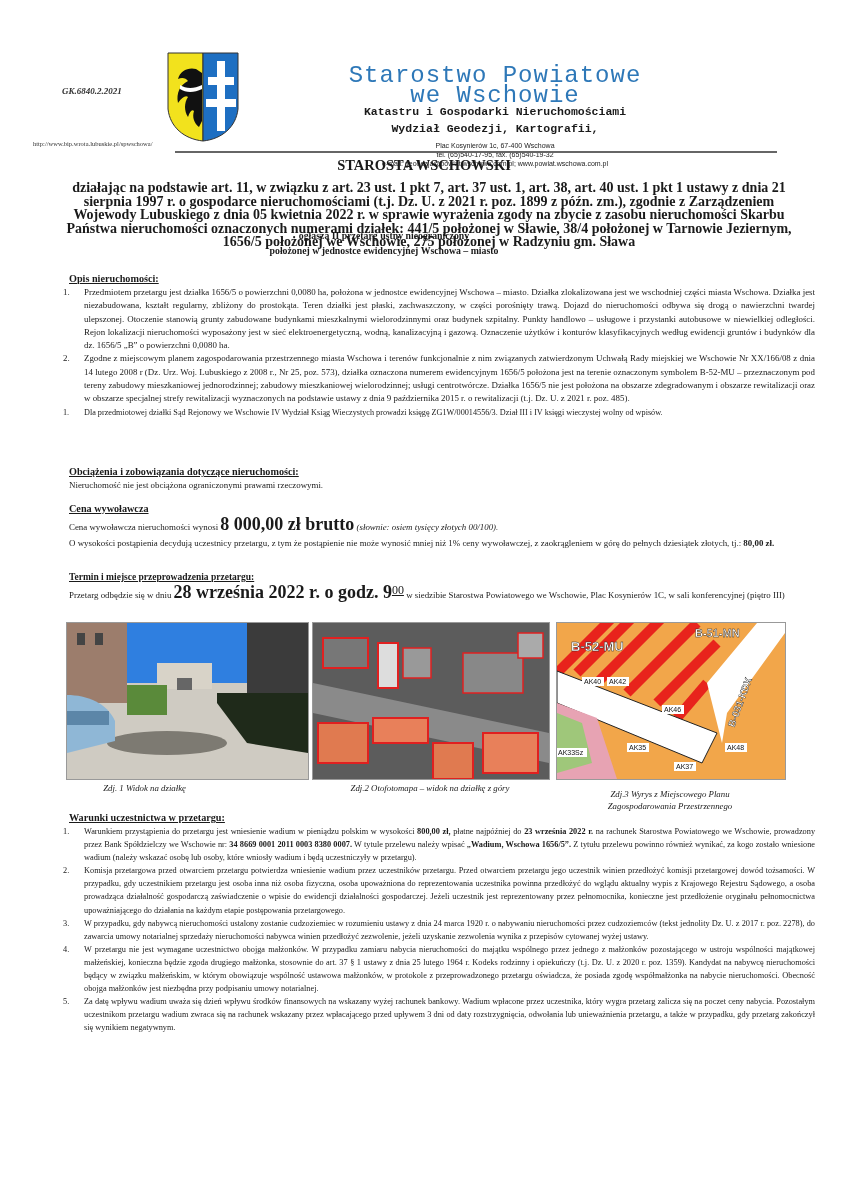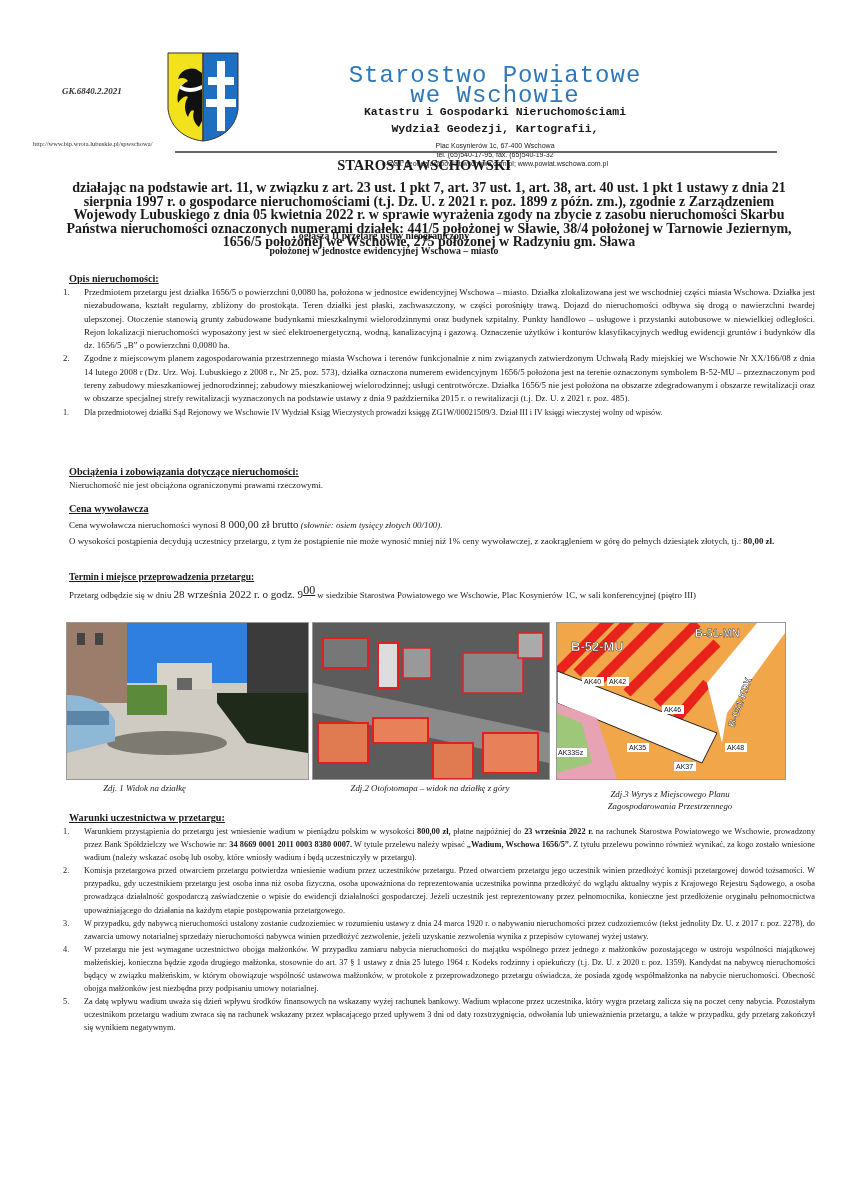--- a/index.html
+++ b/index.html
@@ -15,21 +15,21 @@
   .rule { left:175px; top:151px; width:602px; height:2px; background:#666; }
   .starosta { left:0; width:848px; top:157px; text-align:center; font-size:14.5px; font-weight:bold; }
   .intro { left:52px; width:754px; top:181px; text-align:center; font-size:14px; line-height:13.5px;font-weight:bold; }
   .ogl { left:0; width:768px; top:229px; text-align:center; font-size:9.8px; font-weight:bold; line-height:14.8px; }
   .sec { left:53px; width:746px; font-size:8.9px; line-height:13.3px; text-align:justify;margin-left:16px; }
   .sec h3 { margin:0; font-size:10.2px; font-weight:bold; text-decoration:underline; line-height:14px; }
   .sec ol { margin:0; padding-left:0; list-style:none; }
   .sec li { position:relative; padding-left:15px; }
   .sec li .num { position:absolute; left:-6px; top:0; }
   .sec p { margin:0; }
-  .big { font-size:11px; font-weight:normal; }
+  .big { font-size:18px; font-weight:bold; }
   .photo { border:1px solid #999; overflow:hidden; }
   .cap { font-size:8.8px; font-style:italic; text-align:center; line-height:12px; }
 </style>
 </head>
 <body>
 
 <div class="abs ref">GK.6840.2.2021</div>
 
 <svg class="abs crest" viewBox="0 0 74 92">
   <path d="M2 2 H37 V90 C18 88 4 76 2 58 Z" fill="#f2e21d" stroke="#333" stroke-width="1"></path>
@@ -61,21 +61,21 @@
 <div class="abs ogl">
   <div>ogłasza II przetarg ustny nieograniczony</div>
   <div>położonej w jednostce ewidencyjnej Wschowa – miasto</div>
 </div>
 
 <div class="abs sec" style="top:272px;">
   <h3>Opis nieruchomości:</h3>
   <ol>
     <li><span class="num">1.</span><span>Przedmiotem przetargu jest działka 1656/5 o powierzchni 0,0080 ha, położona w jednostce ewidencyjnej Wschowa – miasto. Działka zlokalizowana jest we wschodniej części miasta Wschowa. Działka jest niezabudowana, kształt regularny, zbliżony do prostokąta. Teren działki jest płaski, zachwaszczony, w części porośnięty trawą. Dojazd do nieruchomości odbywa się drogą o nawierzchni twardej ulepszonej. Otoczenie stanowią grunty zabudowane budynkami mieszkalnymi wielorodzinnymi oraz budynek szpitalny. Punkty handlowo – usługowe i przystanki autobusowe w niewielkiej odległości. Rejon lokalizacji nieruchomości wyposażony jest w sieć elektroenergetyczną, wodną, kanalizacyjną i gazową. Oznaczenie użytków i konturów klasyfikacyjnych według ewidencji gruntów i budynków dla dz. 1656/5 „B” o powierzchni 0,0080 ha.</span></li>
     <li><span class="num">2.</span><span>Zgodne z miejscowym planem zagospodarowania przestrzennego miasta Wschowa i terenów funkcjonalnie z nim związanych zatwierdzonym Uchwałą Rady miejskiej we Wschowie Nr XX/166/08 z dnia 14 lutego 2008 r (Dz. Urz. Woj. Lubuskiego z 2008 r., Nr 25, poz. 573), działka oznaczona numerem ewidencyjnym 1656/5 położona jest na terenie oznaczonym symbolem B-52-MU – przeznaczonym pod tereny zabudowy mieszkaniowej jednorodzinnej; zabudowy mieszkaniowej wielorodzinnej; usługi centrotwórcze. Działka 1656/5 nie jest położona na obszarze zdegradowanym i obszarze rewitalizacji oraz w obszarze specjalnej strefy rewitalizacji wyznaczonych na podstawie ustawy z dnia 9 października 2015 r. o rewitalizacji (t.j. Dz. U. z 2021 r. poz. 485).</span></li>
-    <li style="font-size:8.2px"><span class="num">1.</span><span>Dla przedmiotowej działki Sąd Rejonowy we Wschowie IV Wydział Ksiąg Wieczystych prowadzi księgę ZG1W/00021509/3. Dział III i IV księgi wieczystej wolny od wpisów.</span></li>
+    <li style="font-size:8.2px"><span class="num">1.</span><span>Dla przedmiotowej działki Sąd Rejonowy we Wschowie IV Wydział Ksiąg Wieczystych prowadzi księgę ZG1W/00014556/3. Dział III i IV księgi wieczystej wolny od wpisów.</span></li>
   </ol>
 </div>
 
 <div class="abs sec" style="top:465px;">
   <h3>Obciążenia i zobowiązania dotyczące nieruchomości:</h3>
   <p>Nieruchomość nie jest obciążona ograniczonymi prawami rzeczowymi.</p>
 </div>
 
 <div class="abs sec" style="top:502px;">
   <h3>Cena wywoławcza</h3>

